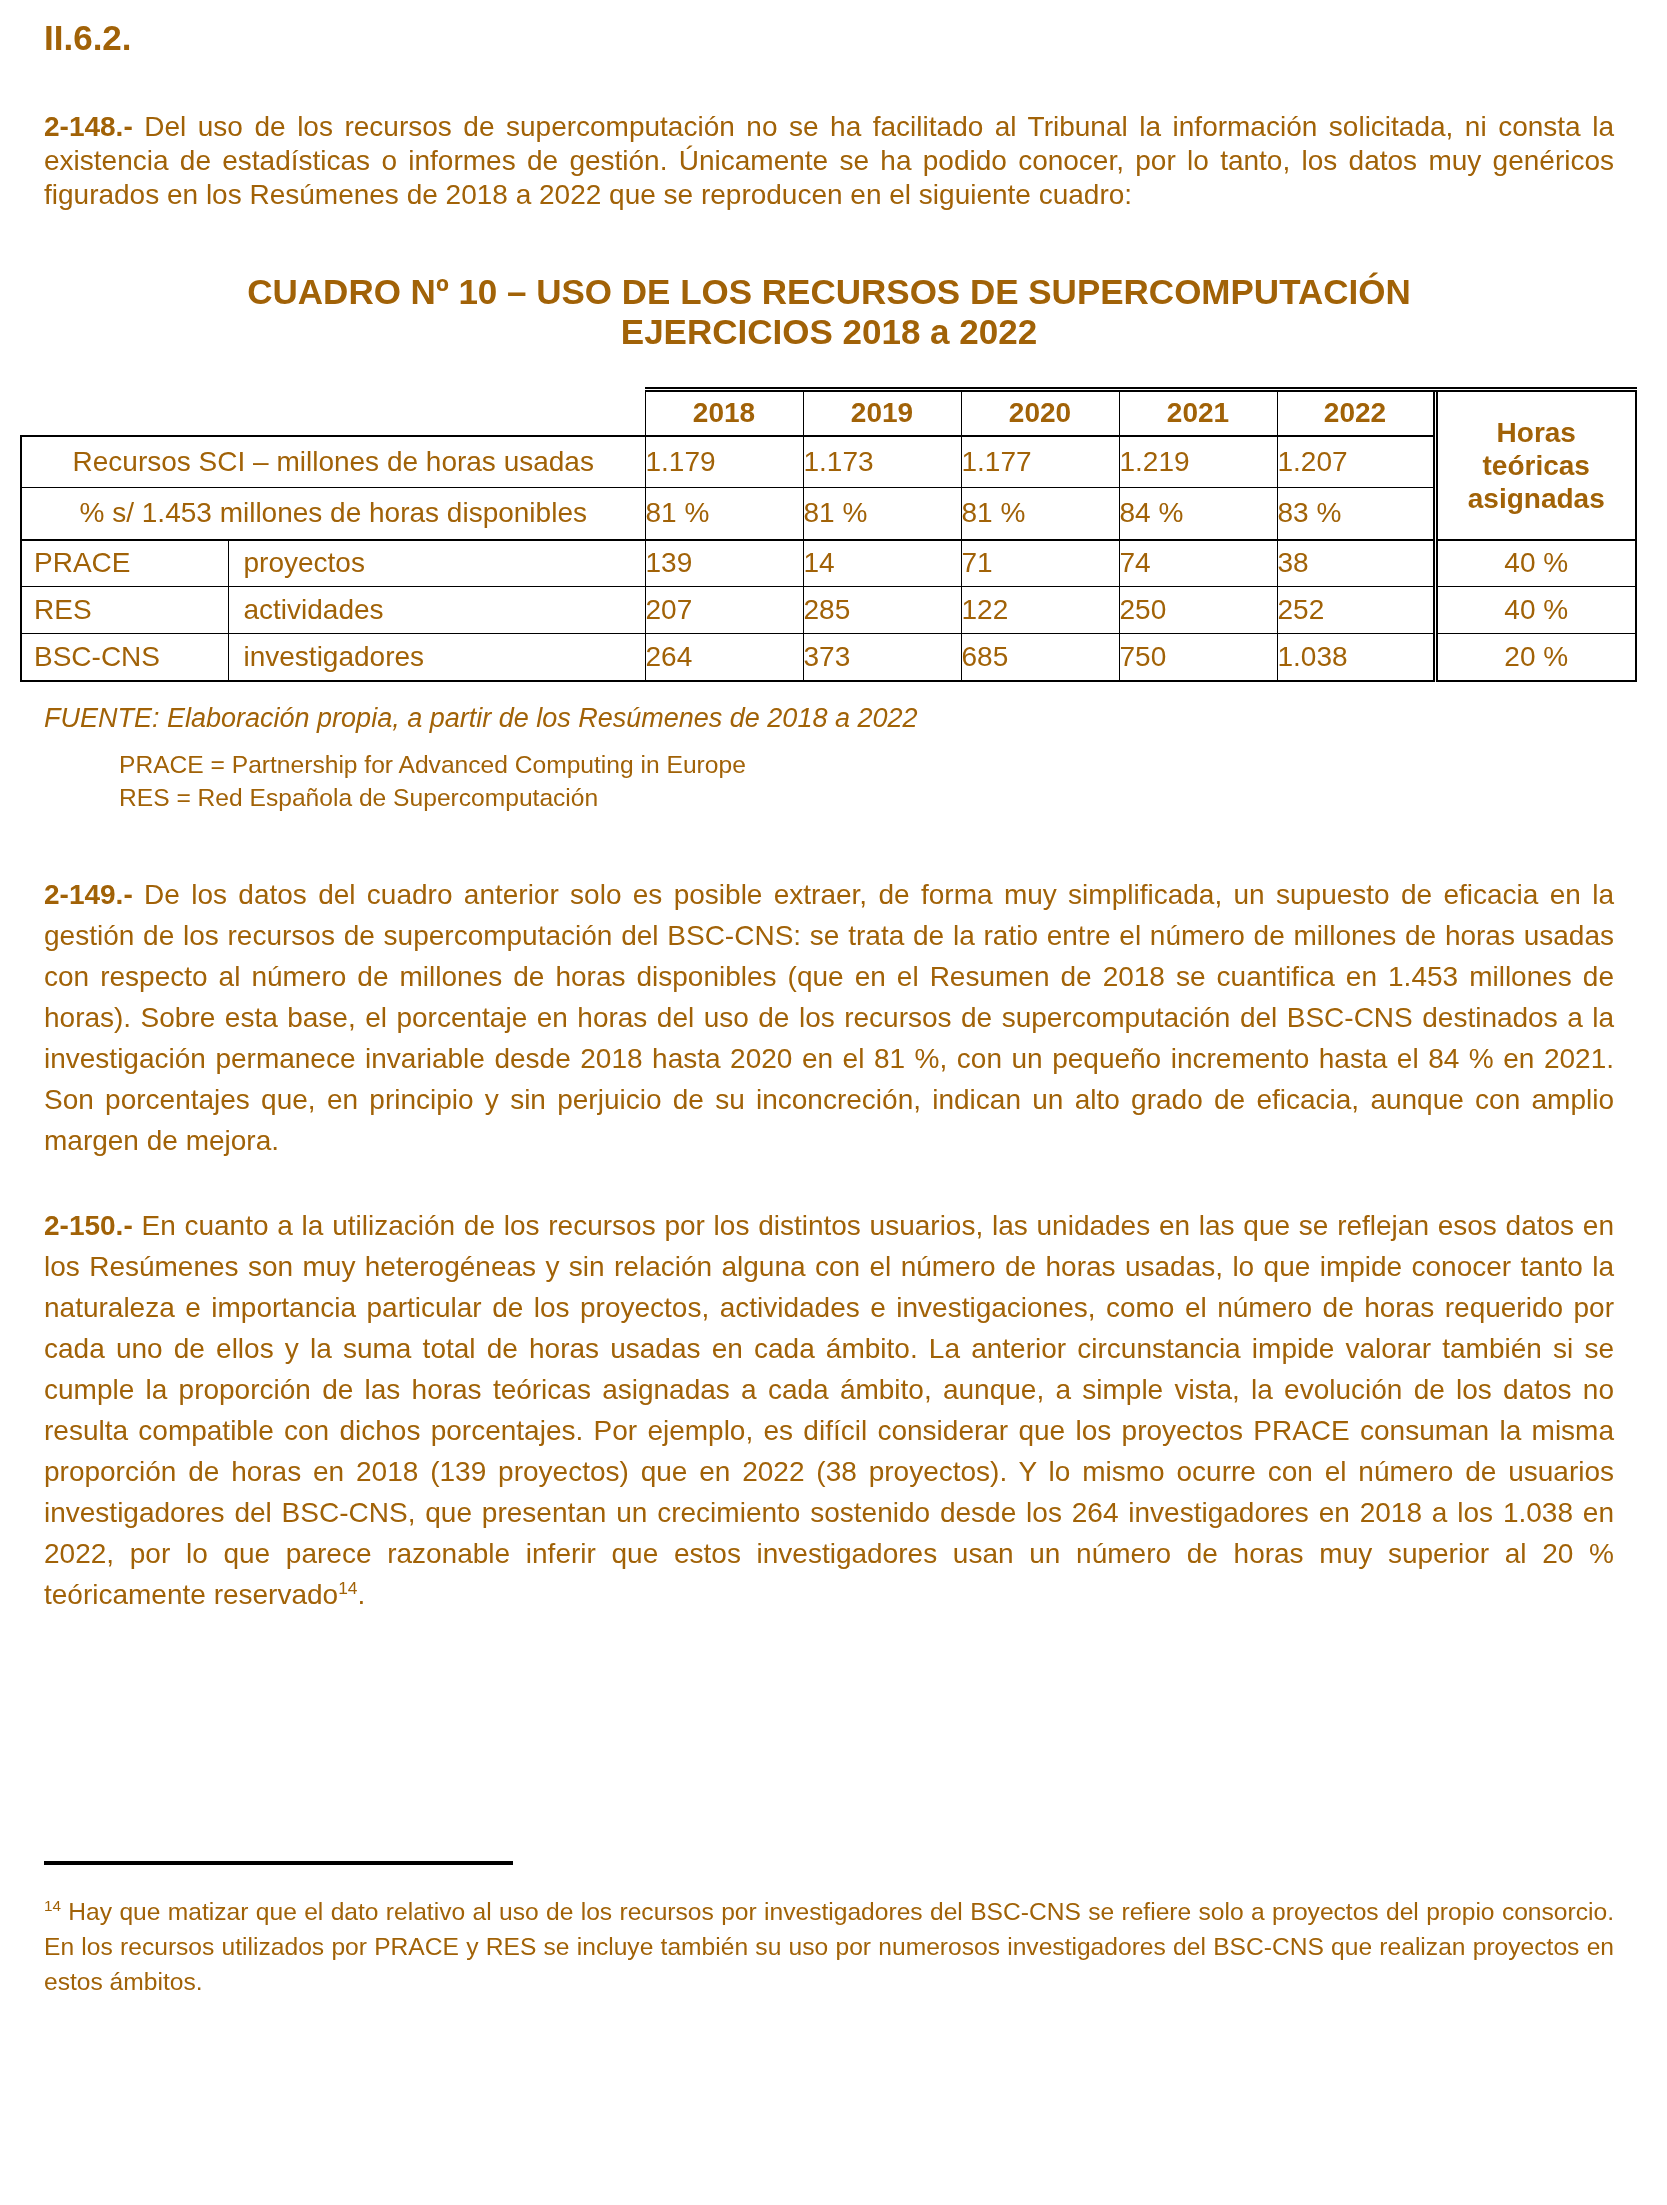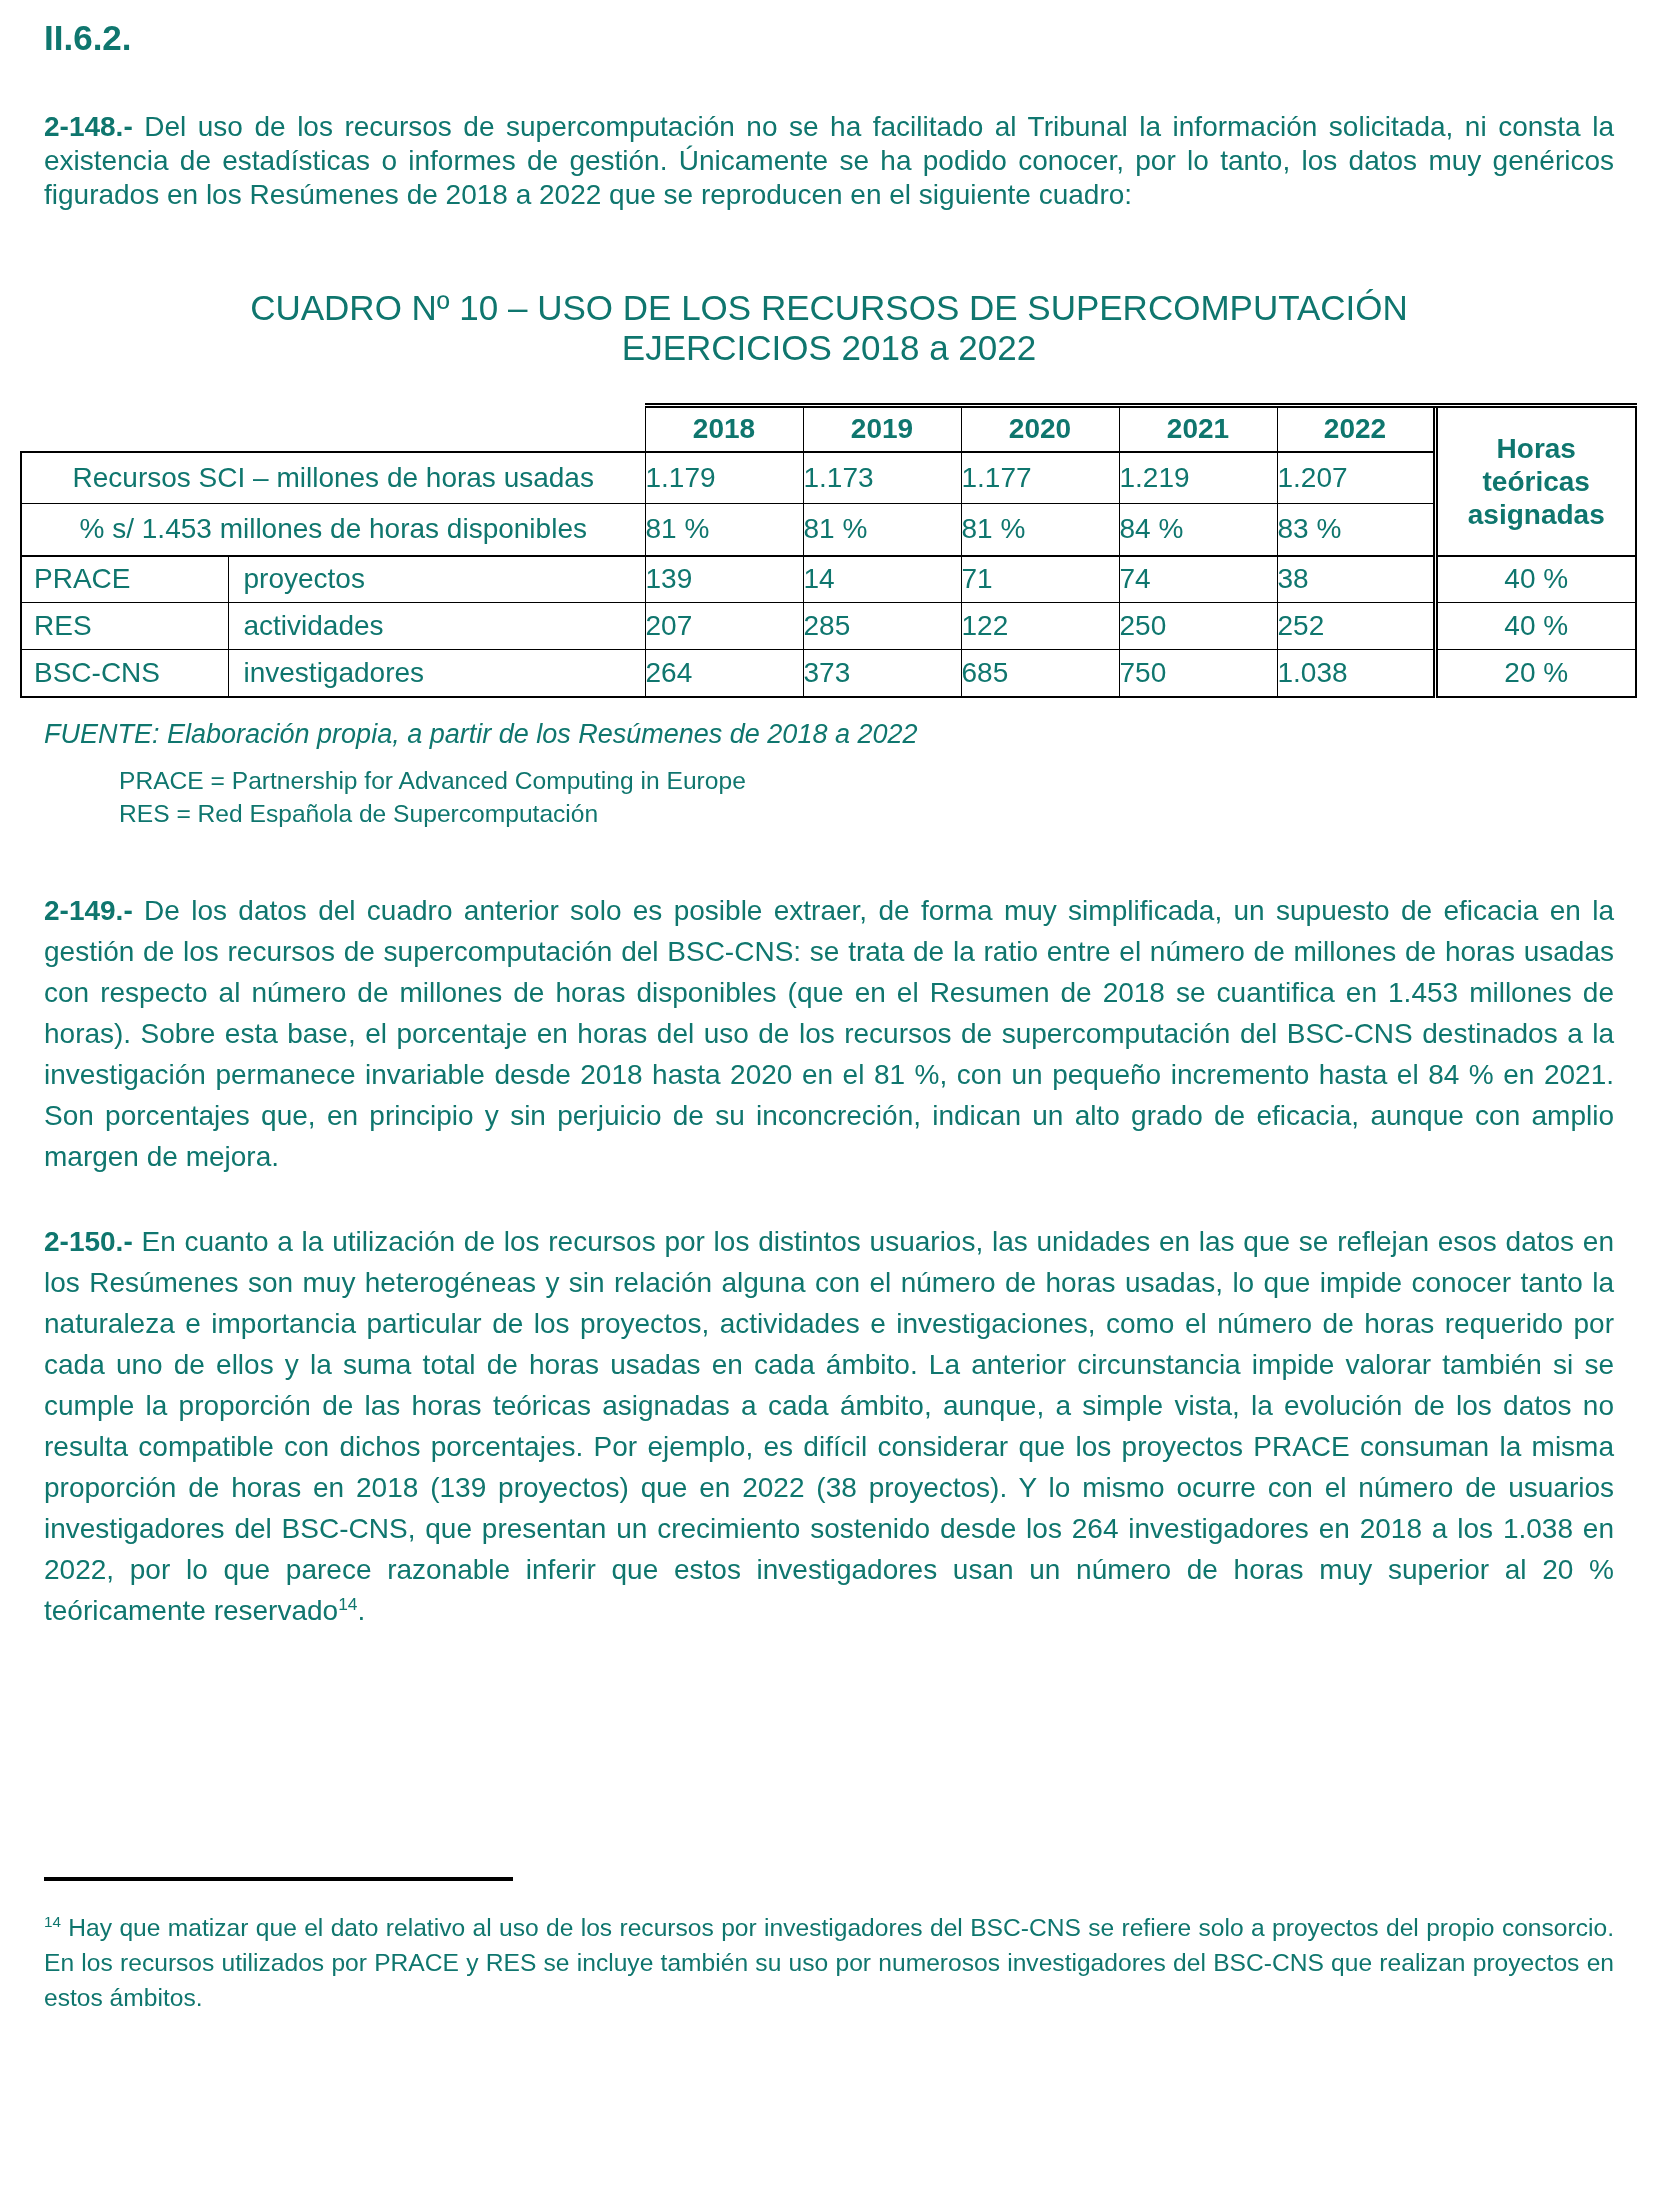--- a/index.html
+++ b/index.html
@@ -5,21 +5,21 @@
 <style>
   html, body { margin: 0; padding: 0; background: #e8e8e8; }
   .page {
     position: relative;
     width: 1667px;
     height: 2205px;
     box-sizing: border-box;
     margin: 0 auto;
     padding: 0 53px 0 44px;
     background: #ffffff;
-    color: #0f766e;
+    color: #a16207;
     font-family: "Liberation Sans", "DejaVu Sans", sans-serif;
     overflow: hidden;
   }
   
   .heading {
     display: flex;
     align-items: baseline;
     padding-top: 16px;
     font-weight: bold;
     font-size: 35px;
@@ -33,24 +33,24 @@
     line-height: 34px;
     text-align: justify;
   }
   .para .pnum { font-weight: bold; }
   .p148 { margin-top: 51px; }
   .p149 { margin-top: 60px; line-height: 41px; }
   .p150 { margin-top: 44px; line-height: 41px; }
   sup.ref { font-size: 0.62em; vertical-align: super; line-height: 0; }
   
   .tbl-title {
-    margin-top: 76px;
+    margin-top: 60px;
     font-size: 35px;
     line-height: 40px;
-    font-weight: normal;
+    font-weight: bold;
     text-align: center;
   }
   
   table.cuadro {
     border-collapse: collapse;
     table-layout: fixed;
     width: 1615px;
     margin-left: -24px;
     margin-top: 35px;
     font-size: 28px;

